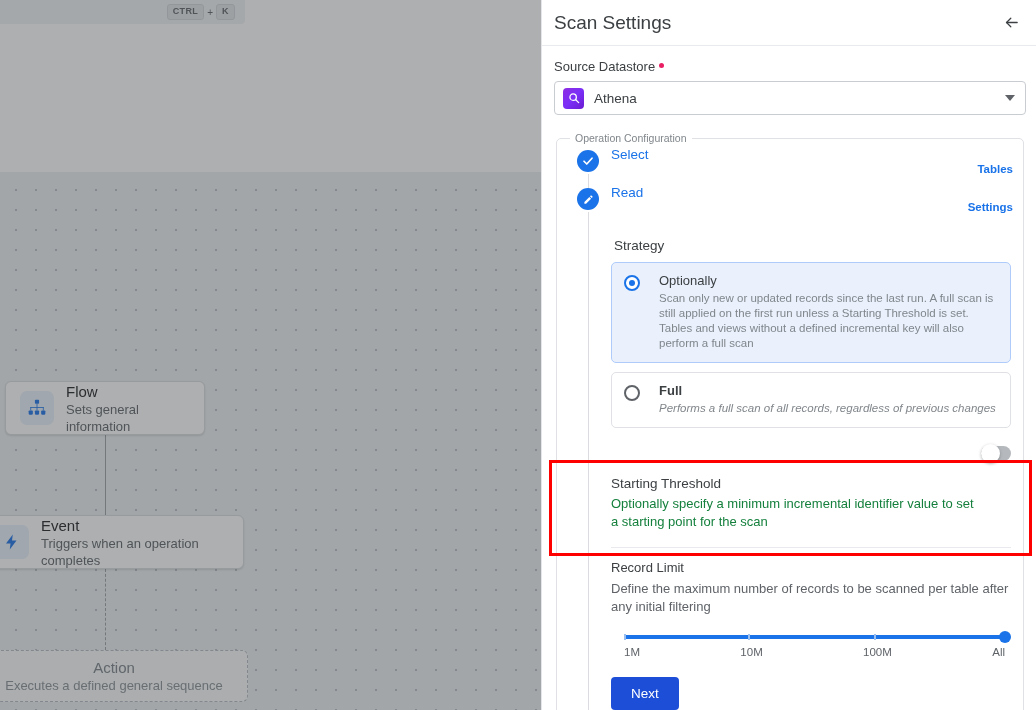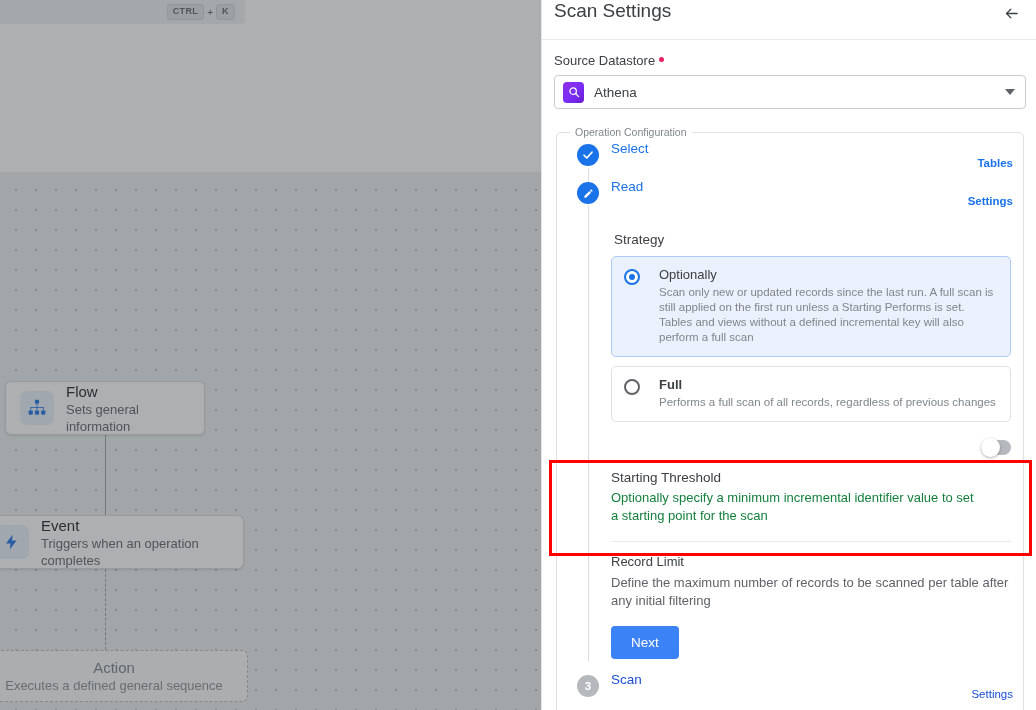--- a/index.html
+++ b/index.html
@@ -102,22 +102,22 @@
   }
 
   
   #panel {
     position: absolute; left: 541px; top: 0;
     width: 495px; height: 710px;
     background: #ffffff;
     border-left: 1px solid #e3e5e8;
   }
   #panel-header {
-    height: 40px;
-    display: flex; 
+    height: 46px;
+    display: flex; align-items: center;
     padding: 0 12px 0 12px;
     border-bottom: 1px solid #e8eaed;
   }
   #panel-title {
     font-size: 19px; color: #3c4043; font-weight: 400;
     flex: 1;
   }
   #back-btn {
     width: 26px; height: 26px;
     display: flex; align-items: center; justify-content: center;
@@ -268,21 +268,21 @@
   }
   .slider-labels {
     position: absolute; left: 0; right: 0; top: 17px;
     display: flex; justify-content: space-between;
     font-size: 11.5px; color: #5f6368;
   }
 
   #next-btn {
     margin-top: 16px;
     display: inline-block;
-    background: #3b82f6; color: #fff;
+    background: #1d4ed8; color: #fff;
     font-size: 13.5px; font-family: inherit;
     border: none; border-radius: 4px;
     padding: 9px 20px; cursor: pointer;
   }
 
   
   #redbox {
     position: absolute;
     left: 7px; top: 460px;
     width: 483px; height: 96px;
@@ -407,48 +407,61 @@
 
           
           <div style="padding-top:10px; padding-right:2px;">
 
             <div class="section-title">Strategy</div>
 
             <div class="radio-card selected">
               <span class="radio-outer"></span>
               <span class="radio-body">
                 <span class="radio-title" style="display:block;">Optionally</span>
-                <span class="radio-desc" style="display:block;">Scan only new or updated records since the last run. A full scan is still applied on the first run unless a Starting Performs is set. Tables and views without a defined incremental key will also perform a full scan</span>
+                <span class="radio-desc" style="display:block;">Scan only new or updated records since the last run. A full scan is still applied on the first run unless a Starting Threshold is set. Tables and views without a defined incremental key will also perform a full scan</span>
               </span>
             </div>
 
             <div class="radio-card">
               <span class="radio-outer"></span>
               <span class="radio-body">
                 <span class="radio-title" style="display:block;font-weight:bold;">Full</span>
-                <span class="radio-desc" style="display:block;">Performs a full scan of all records, regardless of previous changes</span>
+                <span class="radio-desc" style="display:block;font-style:italic;">Performs a full scan of all records, regardless of previous changes</span>
               </span>
             </div>
 
             <div class="toggle-row">
               <span class="toggle-texts">
                 <span class="toggle-label" style="display:block;">Starting Threshold</span>
                 <span class="toggle-desc" style="display:block;">Optionally specify a minimum incremental identifier value to set a starting point for the scan</span>
               </span>
               <span class="switch">
                 <span class="knob"></span>
               </span>
             </div>
 
             <div class="divider"></div>
 
             <div>
               <div class="limit-label">Record Limit</div>
               <div class="limit-desc">Define the maximum number of records to be scanned per table after any initial filtering</div>
 
+              <div class="slider-wrap">
+                <span class="slider-track"></span>
+                <span class="slider-tick" style="left:0px;"></span>
+                <span class="slider-tick" style="left:32.5%;"></span>
+                <span class="slider-tick" style="left:65.5%;"></span>
+                <span class="slider-thumb"></span>
+                <span class="slider-labels">
+                  <span>1M</span>
+                  <span>10M</span>
+                  <span>100M</span>
+                  <span>All</span>
+                </span>
+              </div>
             </div>
 
             <button id="next-btn">Next</button>
           </div>
         </div>
 
         <div class="step grey" style="margin-top:14px; padding-bottom:10px;">
           <span class="step-bullet pending">3</span>
           
           <span class="step-head">

